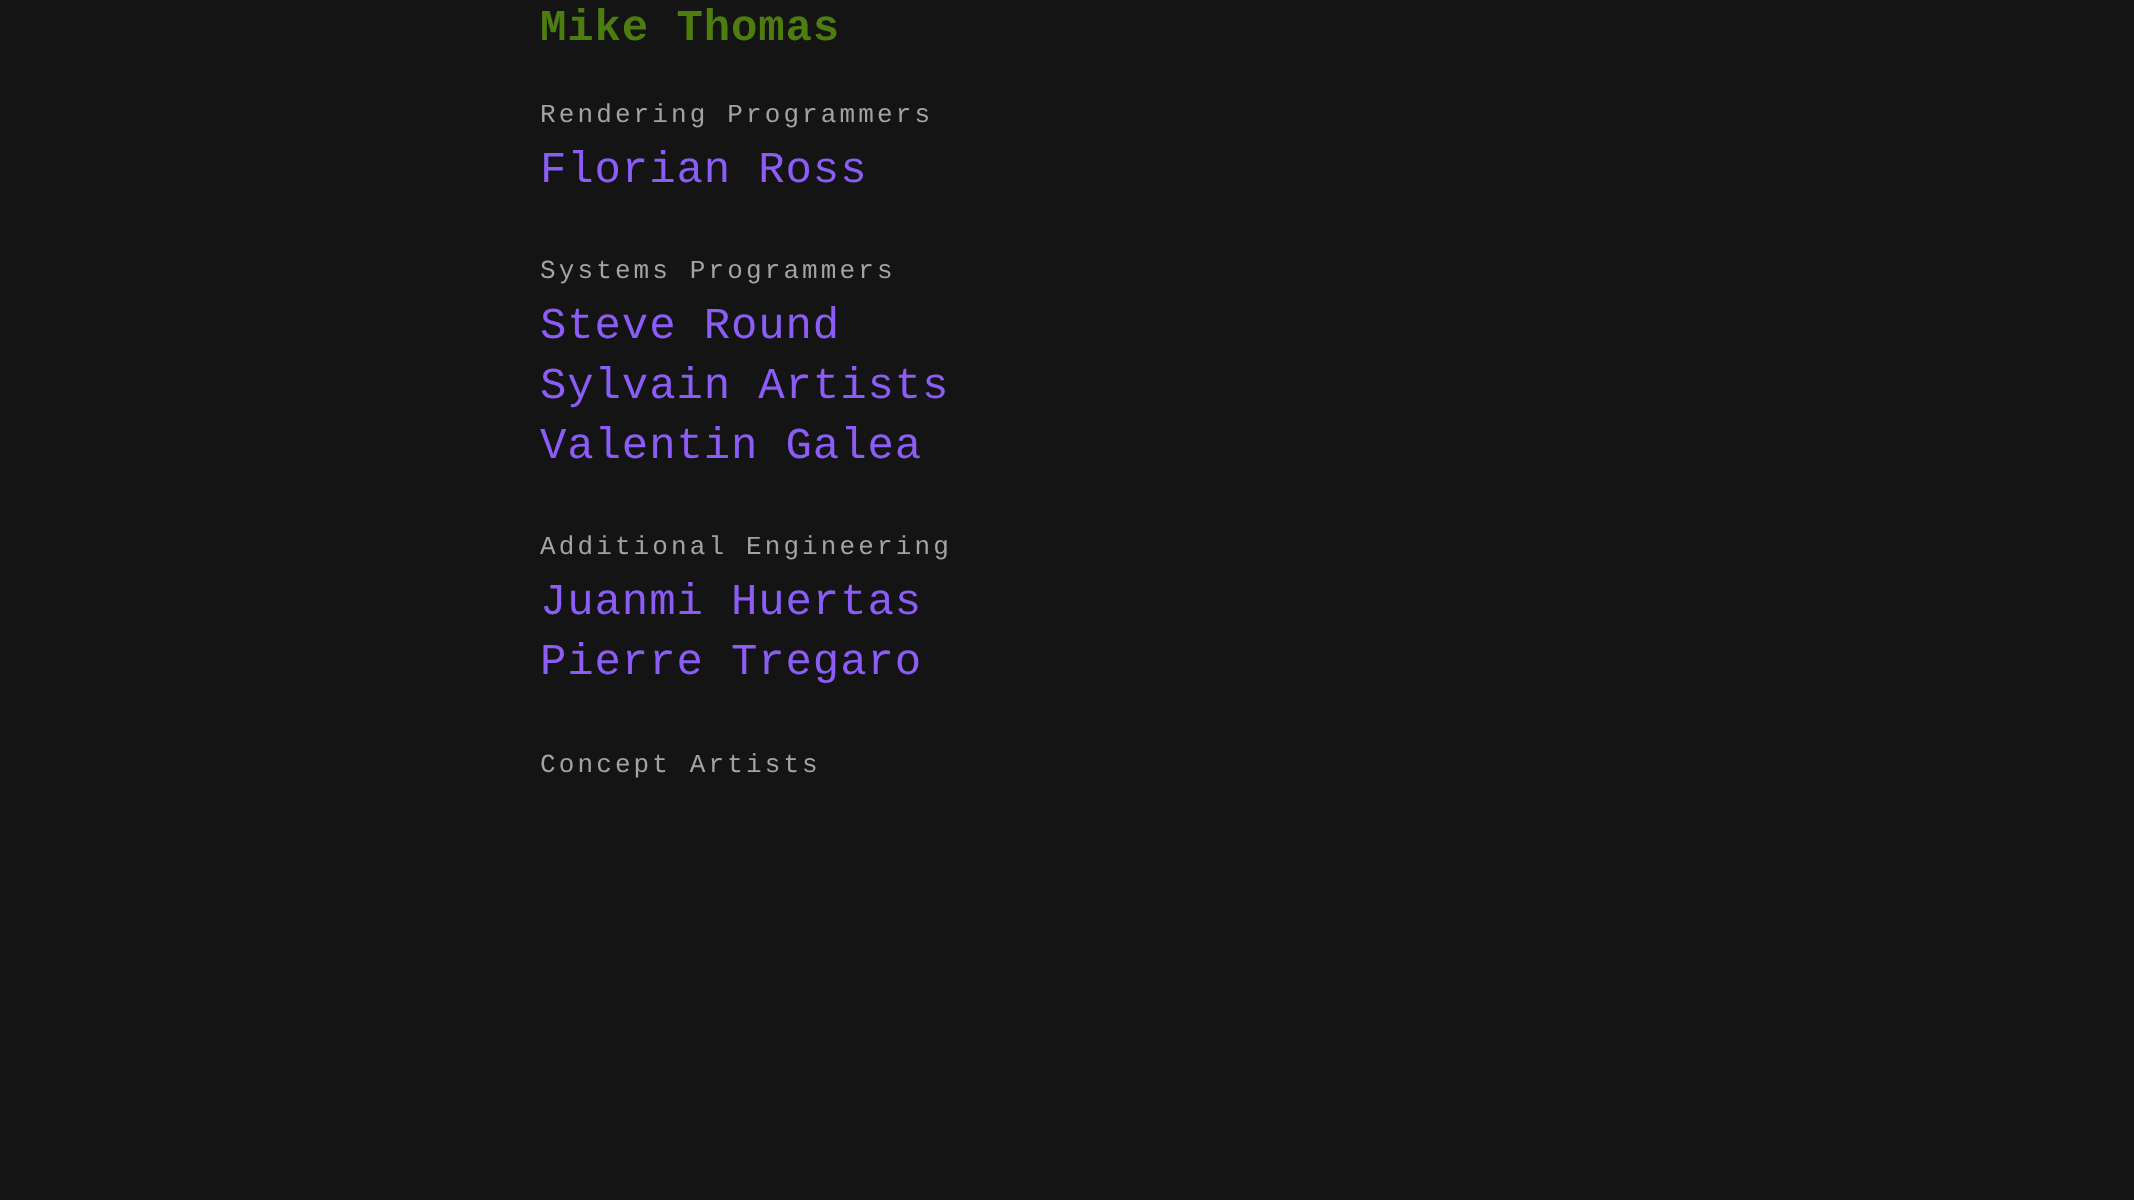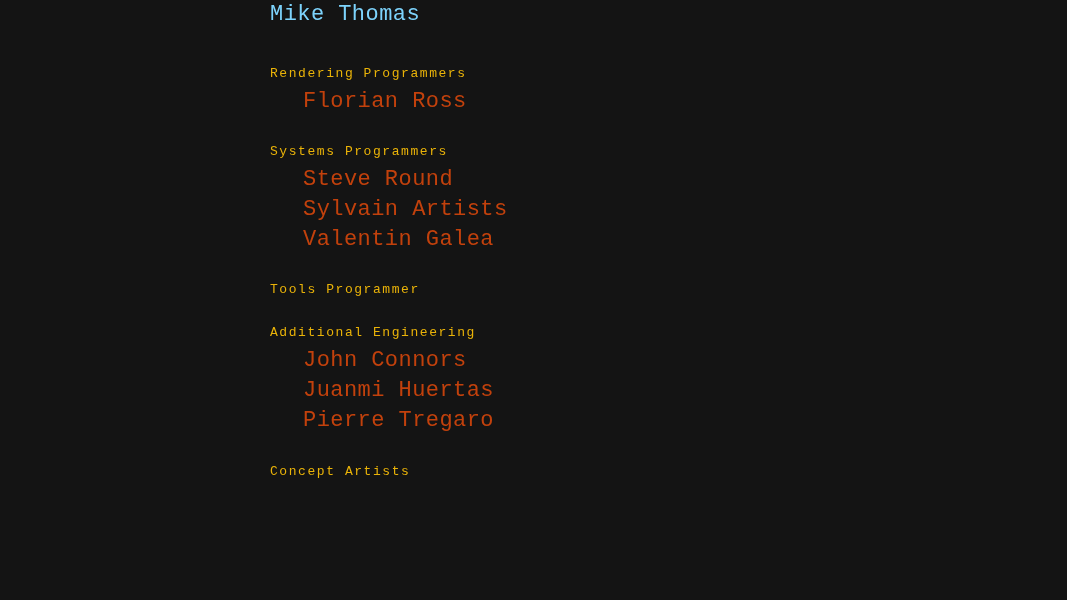--- a/index.html
+++ b/index.html
@@ -24,46 +24,45 @@
       top: 0;
       width: 600px;
       padding-top: 0px;
     }
 
     .section {
       margin-bottom: 28px;
     }
 
     .section-title {
-      color: #eab308;
+      color: #a3a3a3;
       font-size: 13px;
       letter-spacing: 0.12em;
       font-weight: normal;
       margin-bottom: 6px;
       font-family: 'Courier New', Courier, monospace;
     }
 
     .name {
-      color: #c2410c;
+      color: #8b5cf6;
       font-size: 22px;
       font-weight: normal;
       line-height: 1.35;
       letter-spacing: 0.02em;
       font-family: 'Courier New', Courier, monospace;
-      margin-left: 33px;
     }
 
     .partial-top {
-      color: #7dd3fc;
+      color: #4d7c0f;
       font-size: 22px;
-      font-weight: normal;
+      font-weight: bold;
       line-height: 1.35;
       letter-spacing: 0.02em;
       font-family: 'Courier New', Courier, monospace;
-      margin-bottom: 36px;
+      margin-bottom: 20px;
       margin-top: 0;
     }
   </style>
 </head>
 <body>
 
 <div class="credits-container">
 
   <div class="partial-top">Mike Thomas</div>
 
@@ -73,26 +72,24 @@
   </div>
 
   <div class="section">
     <div class="section-title">Systems Programmers</div>
     <div class="name">Steve Round</div>
     <div class="name">Sylvain Artists</div>
     <div class="name">Valentin Galea</div>
   </div>
 
   <div class="section">
-    <div class="section-title">Tools Programmer</div>
   </div>
 
   <div class="section">
     <div class="section-title">Additional Engineering</div>
-    <div class="name">John Connors</div>
     <div class="name">Juanmi Huertas</div>
     <div class="name">Pierre Tregaro</div>
   </div>
 
   <div class="section">
     <div class="section-title">Concept Artists</div>
 
   </div>
 
 </div>

